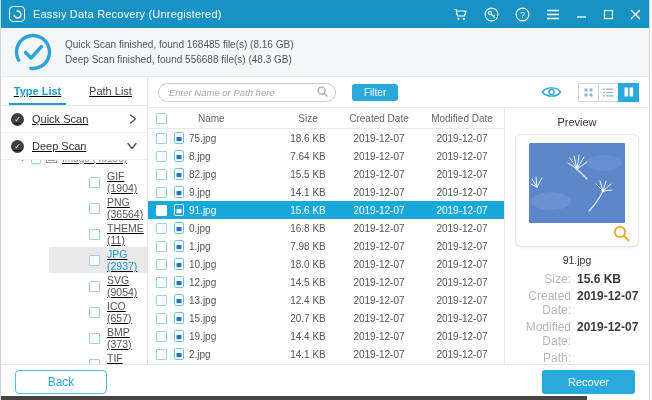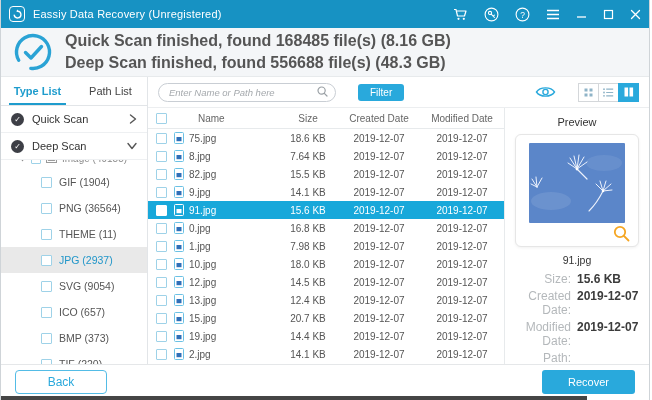--- a/index.html
+++ b/index.html
@@ -9,44 +9,44 @@
   
   .titlebar{height:28px;background:#1792c3;display:flex;align-items:center;padding:0 8px;gap:8px;}
   .logo{width:16px;height:16px;border:1.5px solid #fff;border-radius:4px;display:flex;align-items:center;justify-content:center;box-sizing:border-box;}
   .titlebar .title{color:#fff;font-size:11px;letter-spacing:.2px;}
   .tb-icons{margin-left:auto;display:flex;align-items:center;gap:16px;}
   .tb-icons svg{display:block;cursor:pointer;}
 
   
   .scanbar{height:48px;background:#f4f6f8;border-bottom:1px solid #e7eaec;display:flex;align-items:center;padding:0 12px;gap:12px;}
   .scan-lines{display:flex;flex-direction:column;gap:4px;}
-  .scan-lines div{font-size:16px;color:#555;font-weight:bold;}
+  .scan-lines div{font-size:10px;color:#555;}
 
   
   .main{display:flex;height:287px;}
-  .sidebar{width:146px;border-right:1px solid #e2e5e8;display:flex;flex-direction:column;overflow:hidden;}
+  .sidebar{width:146px;border-right:1px solid #e2e5e8;display:flex;flex-direction:column;overflow:hidden;text-decoration:underline;}
   .main-right{flex:1;display:flex;flex-direction:column;min-width:0;}
 
   
   .tabs{display:flex;height:29px;border-bottom:1px solid #e2e5e8;box-sizing:border-box;}
   .tab{flex:1;display:flex;align-items:center;justify-content:center;font-size:11px;color:#444;cursor:pointer;position:relative;}
   .tab.active{color:#1e9ccd;font-weight:bold;}
   .tab.active::after{content:"";position:absolute;left:8px;right:8px;bottom:0;height:2px;background:#1e9ccd;}
   .scan-item{height:26px;display:flex;align-items:center;gap:8px;padding:0 10px;border-bottom:1px solid #eef0f2;font-size:11px;color:#333;cursor:pointer;}
   .chk-circle{width:13px;height:13px;border-radius:50%;background:#3d3f46;color:#fff;font-size:8px;display:flex;align-items:center;justify-content:center;flex:0 0 auto;}
   .scan-item .chev{margin-left:auto;display:flex;}
   .partial-row{height:9px;overflow:hidden;position:relative;}
   .partial-row .pr-inner{display:flex;align-items:center;gap:5px;padding-left:18px;font-size:10px;color:#8a8a8a;margin-top:-7px;}
-  .type-list{flex:1;overflow:hidden;}
+  .type-list{flex:1;overflow:hidden;margin-left:48px;}
   .type-item{height:26px;display:flex;align-items:center;gap:7px;padding-left:40px;font-size:10.5px;color:#555;cursor:pointer;}
   .type-item.selected{background:#e9e9e9;color:#2196c9;}
   .cb{width:11px;height:11px;border:1px solid #9ed2e8;background:#fff;border-radius:1px;box-sizing:border-box;display:inline-block;flex:0 0 auto;cursor:pointer;}
 
   
-  .toolbar{height:30px;display:flex;align-items:center;padding:0 8px 0 10px;gap:22px;border-bottom:1px solid #eceef0;}
+  .toolbar{height:30px;display:flex;align-items:center;padding:0 8px 0 10px;gap:16px;border-bottom:1px solid #eceef0;}
   .searchbox{position:relative;width:178px;}
   .searchbox input{width:100%;height:19px;border:1px solid #c9ced4;border-radius:10px;box-sizing:border-box;padding:0 24px 0 10px;font-size:9.5px;font-style:italic;color:#555;outline:none;font-family:"Liberation Sans","DejaVu Sans",sans-serif;}
   .searchbox input::placeholder{color:#a5a9ad;}
   .searchbox svg{position:absolute;right:8px;top:4px;}
   .filter-btn{height:17px;padding:0 12px;background:#29a9dc;color:#fff;border:none;border-radius:3px;font-size:10px;cursor:pointer;font-family:inherit;}
   .tool-spacer{flex:1;}
   .eye{display:flex;cursor:pointer;}
   .view-toggles{display:flex;margin-right:2px;}
   .vt-btn{width:21px;height:19px;border:1px solid #d4d7da;background:#fff;display:flex;align-items:center;justify-content:center;cursor:pointer;box-sizing:border-box;}
   .vt-btn + .vt-btn{margin-left:-1px;}

